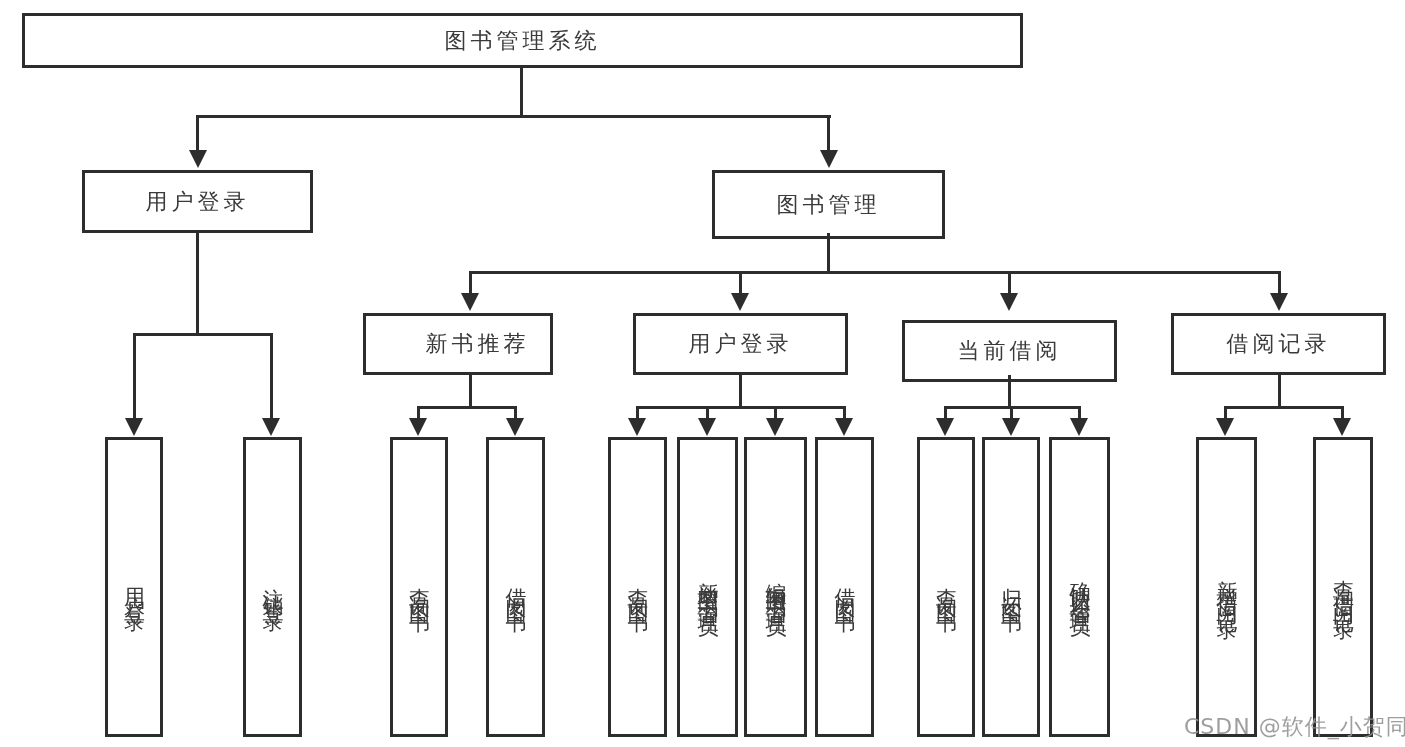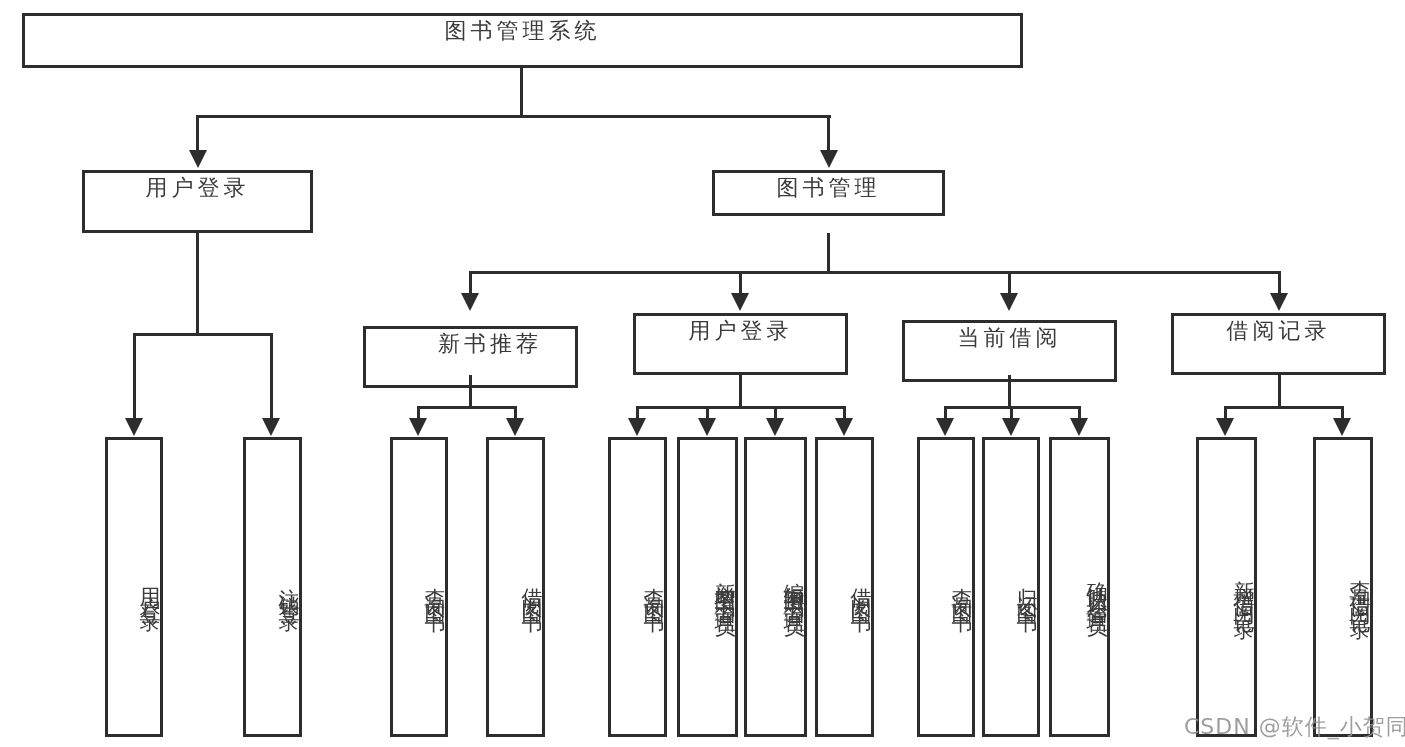--- a/index.html
+++ b/index.html
@@ -9,20 +9,21 @@
     background:#ffffff;
     font-family:"DejaVu Sans","Liberation Sans",sans-serif;
     overflow:hidden;
   }
   .node{
     position:absolute;
     box-sizing:border-box;
     border:3px solid #2d2d2d;
     background:#ffffff;
     display:flex;
+    align-items:center;
     justify-content:center;
     color:#3a3a3a;
     font-size:22px;
     letter-spacing:4px;
     white-space:nowrap;
   }
   .leaf{
     writing-mode:vertical-rl;
     text-orientation:mixed;
     letter-spacing:8px;
@@ -60,21 +61,21 @@
   <div class="vl" style="left:520px;top:68px;height:50px;"></div>
   <div class="hl" style="left:196px;top:115px;width:635px;"></div>
   <div class="vl" style="left:196px;top:115px;height:40px;"></div>
   <div class="arrow" style="left:189px;top:150px;"></div>
   <div class="vl" style="left:827px;top:115px;height:40px;"></div>
   <div class="arrow" style="left:820px;top:150px;"></div>
 
   <div class="node" style="left:82px;top:170px;width:231px;height:63px;">
     <span>用户登录</span>
   </div>
-  <div class="node" style="left:712px;top:170px;width:233px;height:46px;">
+  <div class="node" style="left:712px;top:170px;width:233px;height:69px;">
     <span>图书管理</span>
   </div>
 
   <div class="vl" style="left:196px;top:233px;height:103px;"></div>
   <div class="hl" style="left:133px;top:333px;width:140px;"></div>
   <div class="vl" style="left:133px;top:333px;height:88px;"></div>
   <div class="arrow" style="left:125px;top:418px;"></div>
   <div class="vl" style="left:270px;top:333px;height:88px;"></div>
   <div class="arrow" style="left:262px;top:418px;"></div>
 
@@ -82,21 +83,21 @@
   <div class="hl" style="left:469px;top:271px;width:812px;"></div>
   <div class="vl" style="left:469px;top:271px;height:25px;"></div>
   <div class="arrow" style="left:461px;top:293px;"></div>
   <div class="vl" style="left:739px;top:271px;height:25px;"></div>
   <div class="arrow" style="left:731px;top:293px;"></div>
   <div class="vl" style="left:1008px;top:271px;height:25px;"></div>
   <div class="arrow" style="left:1000px;top:293px;"></div>
   <div class="vl" style="left:1278px;top:271px;height:25px;"></div>
   <div class="arrow" style="left:1270px;top:293px;"></div>
 
-  <div class="node" style="left:363px;top:326px;width:215px;height:62px;padding-left:39px;">
+  <div class="node" style="left:363px;top:313px;width:190px;height:62px;padding-left:39px;">
     <span>新书推荐</span>
   </div>
   <div class="node" style="left:633px;top:313px;width:215px;height:62px;">
     <span>用户登录</span>
   </div>
   <div class="node" style="left:902px;top:320px;width:215px;height:62px;">
     <span>当前借阅</span>
   </div>
   <div class="node" style="left:1171px;top:313px;width:215px;height:62px;">
     <span>借阅记录</span>

